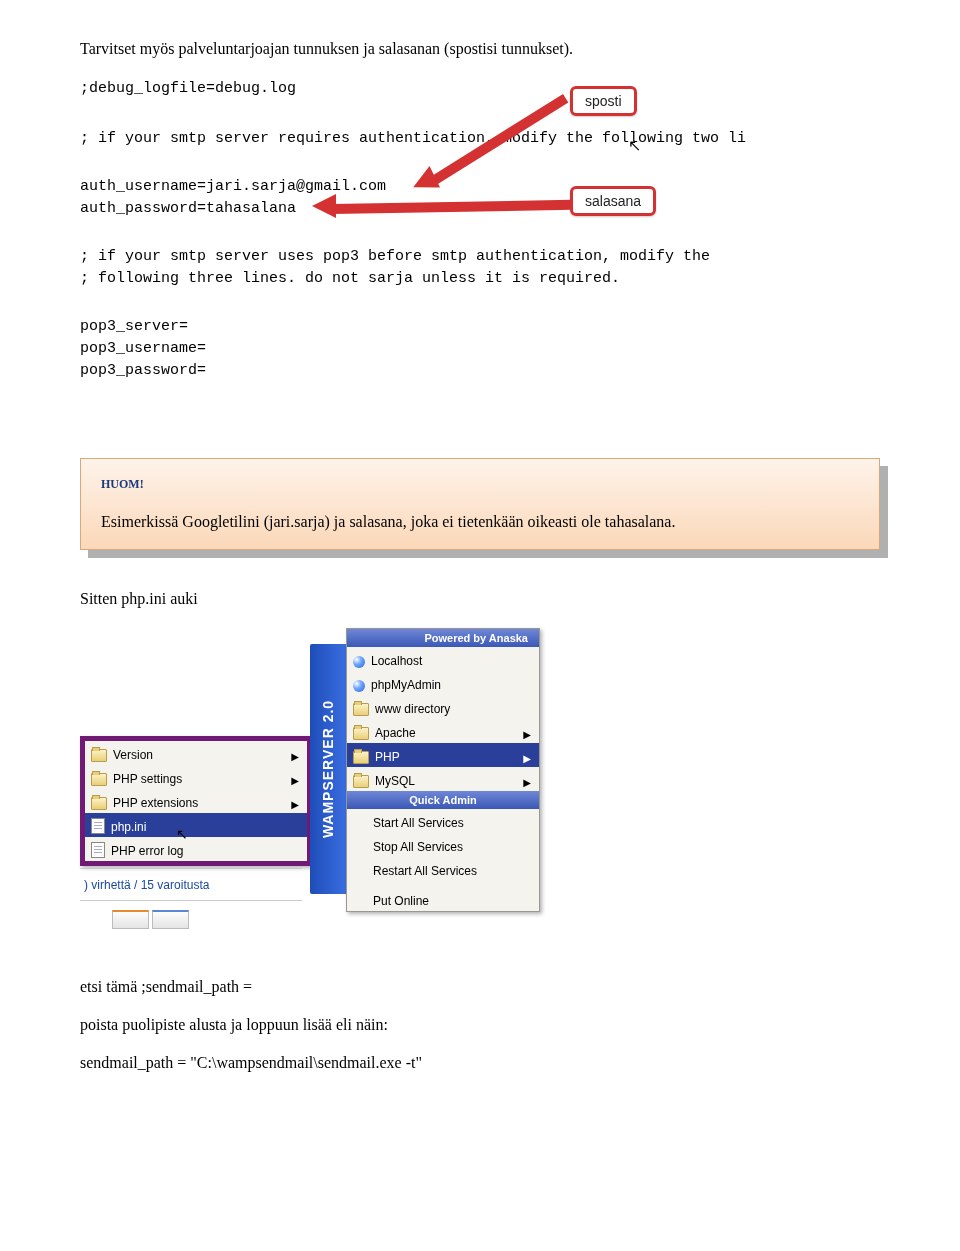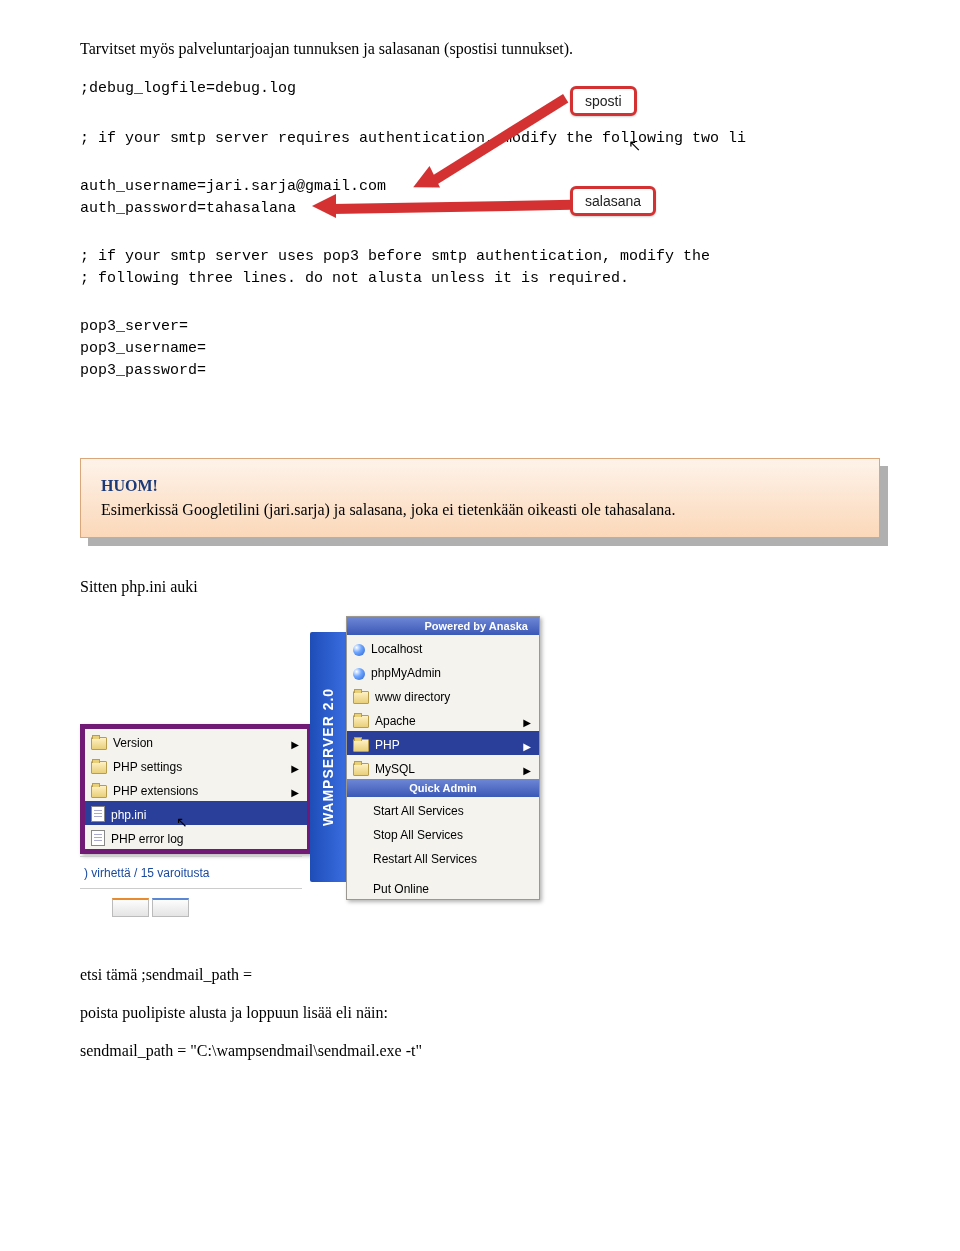--- a/index.html
+++ b/index.html
@@ -80,22 +80,22 @@
   .note-box {
     position: relative;
     border: 1px solid #d9a77a;
     background: linear-gradient(#fef3ea, #fbd8b9);
     padding: 18px 20px;
   }
   .note-heading {
     font-family: "Times New Roman", serif;
     font-weight: bold;
     color: #1a3a7a;
-    font-size: 16px;
-    margin-bottom: 6px;
+    font-size: 12px;
+    margin-bottom: 21px;
   }
   .note-text {
     font-family: "Times New Roman", serif;
     font-size: 16px;
   }
   
   .wamp-shot {
     position: relative;
     width: 460px;
     height: 310px;
@@ -238,21 +238,21 @@
 
 
   <div class="body-text">Tarvitset myös palveluntarjoajan tunnuksen ja salasanan (spostisi tunnukset).</div>
 
   <div class="code-shot">
     <div class="mono code-line" style="left:0;top:0">;debug_logfile=debug.log</div>
     <div class="mono code-line" style="left:0;top:50px">; if your smtp server requires authentication, modify the following two li</div>
     <div class="mono code-line" style="left:0;top:98px">auth_username=jari.sarja@gmail.com</div>
     <div class="mono code-line" style="left:0;top:120px">auth_password=tahasalana</div>
     <div class="mono code-line" style="left:0;top:168px">; if your smtp server uses pop3 before smtp authentication, modify the</div>
-    <div class="mono code-line" style="left:0;top:190px">; following three lines.  do not alusta unless it is required.</div>
+    <div class="mono code-line" style="left:0;top:190px">; following three lines.  do not sarja unless it is required.</div>
     <div class="mono code-line" style="left:0;top:238px">pop3_server=</div>
     <div class="mono code-line" style="left:0;top:260px">pop3_username=</div>
     <div class="mono code-line" style="left:0;top:282px">pop3_password=</div>
 
     <span class="cursor-normal" style="left:548px;top:58px">↖</span>
 
     <div class="callout" style="left:490px;top:8px">sposti</div>
     <div class="arrowline" style="left:350px;top:100px;width:160px;transform:rotate(-32deg)"></div>
     <div class="arrowhead" style="left:332px;top:92px;transform:rotate(-26deg)"></div>
 

